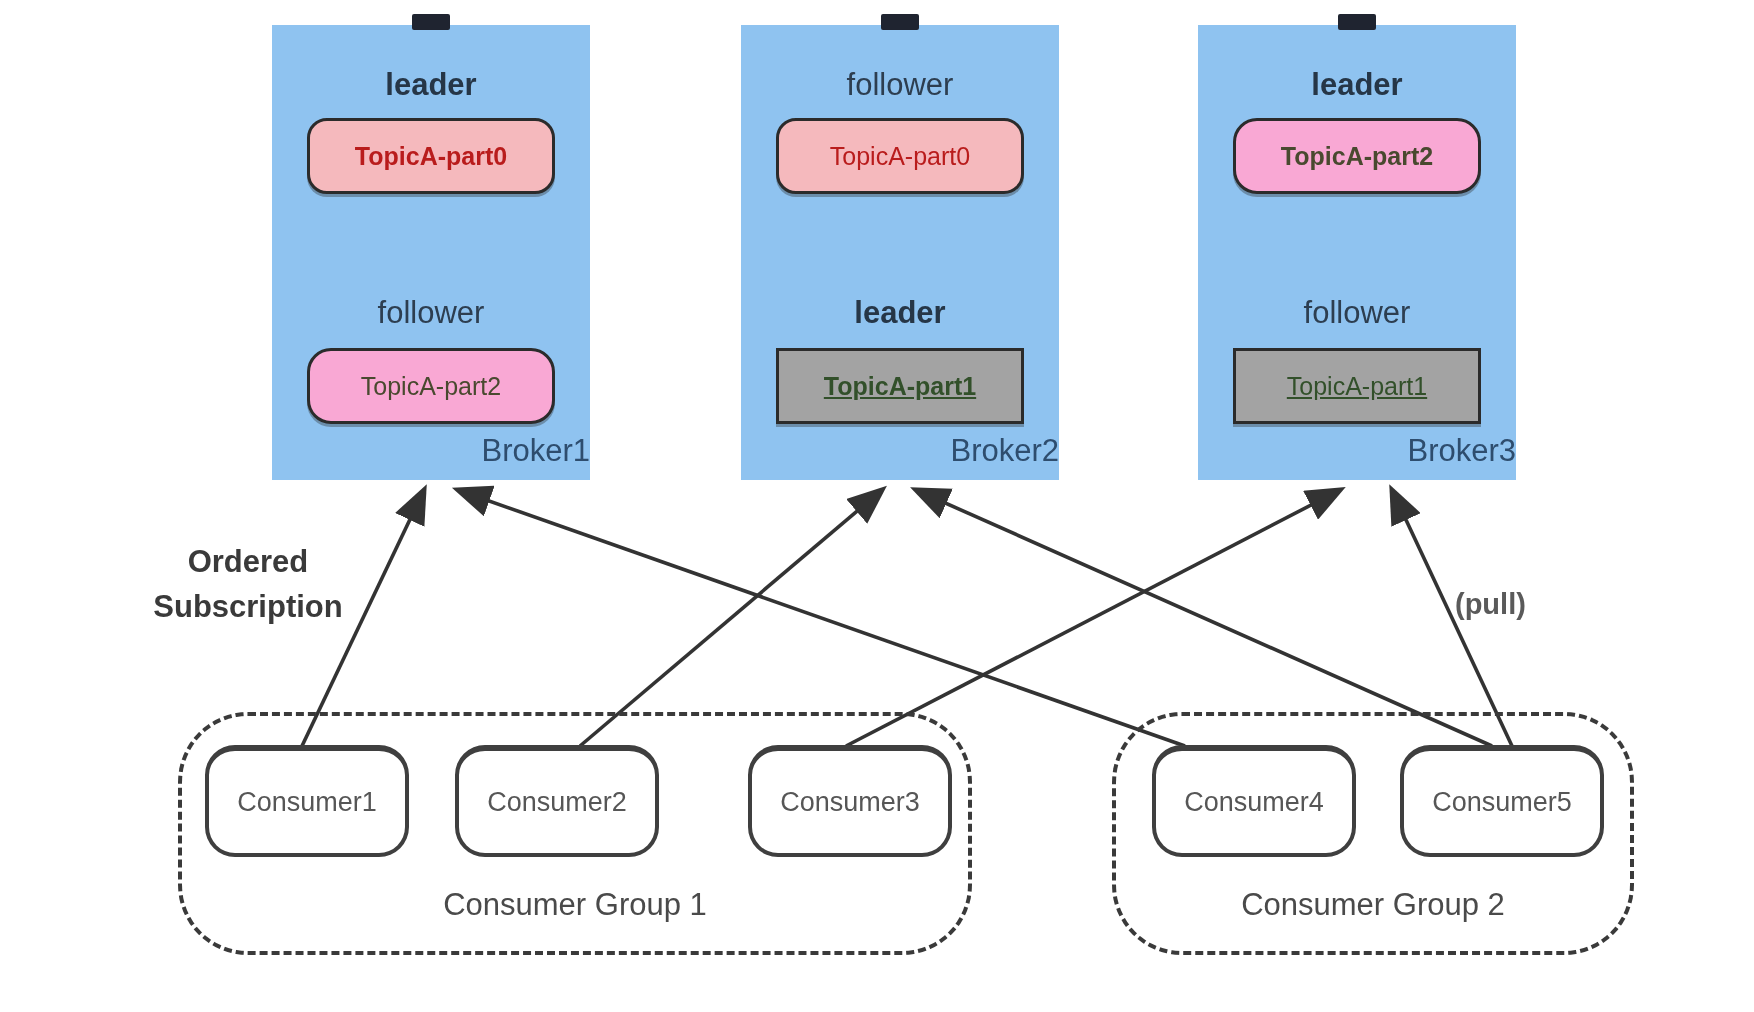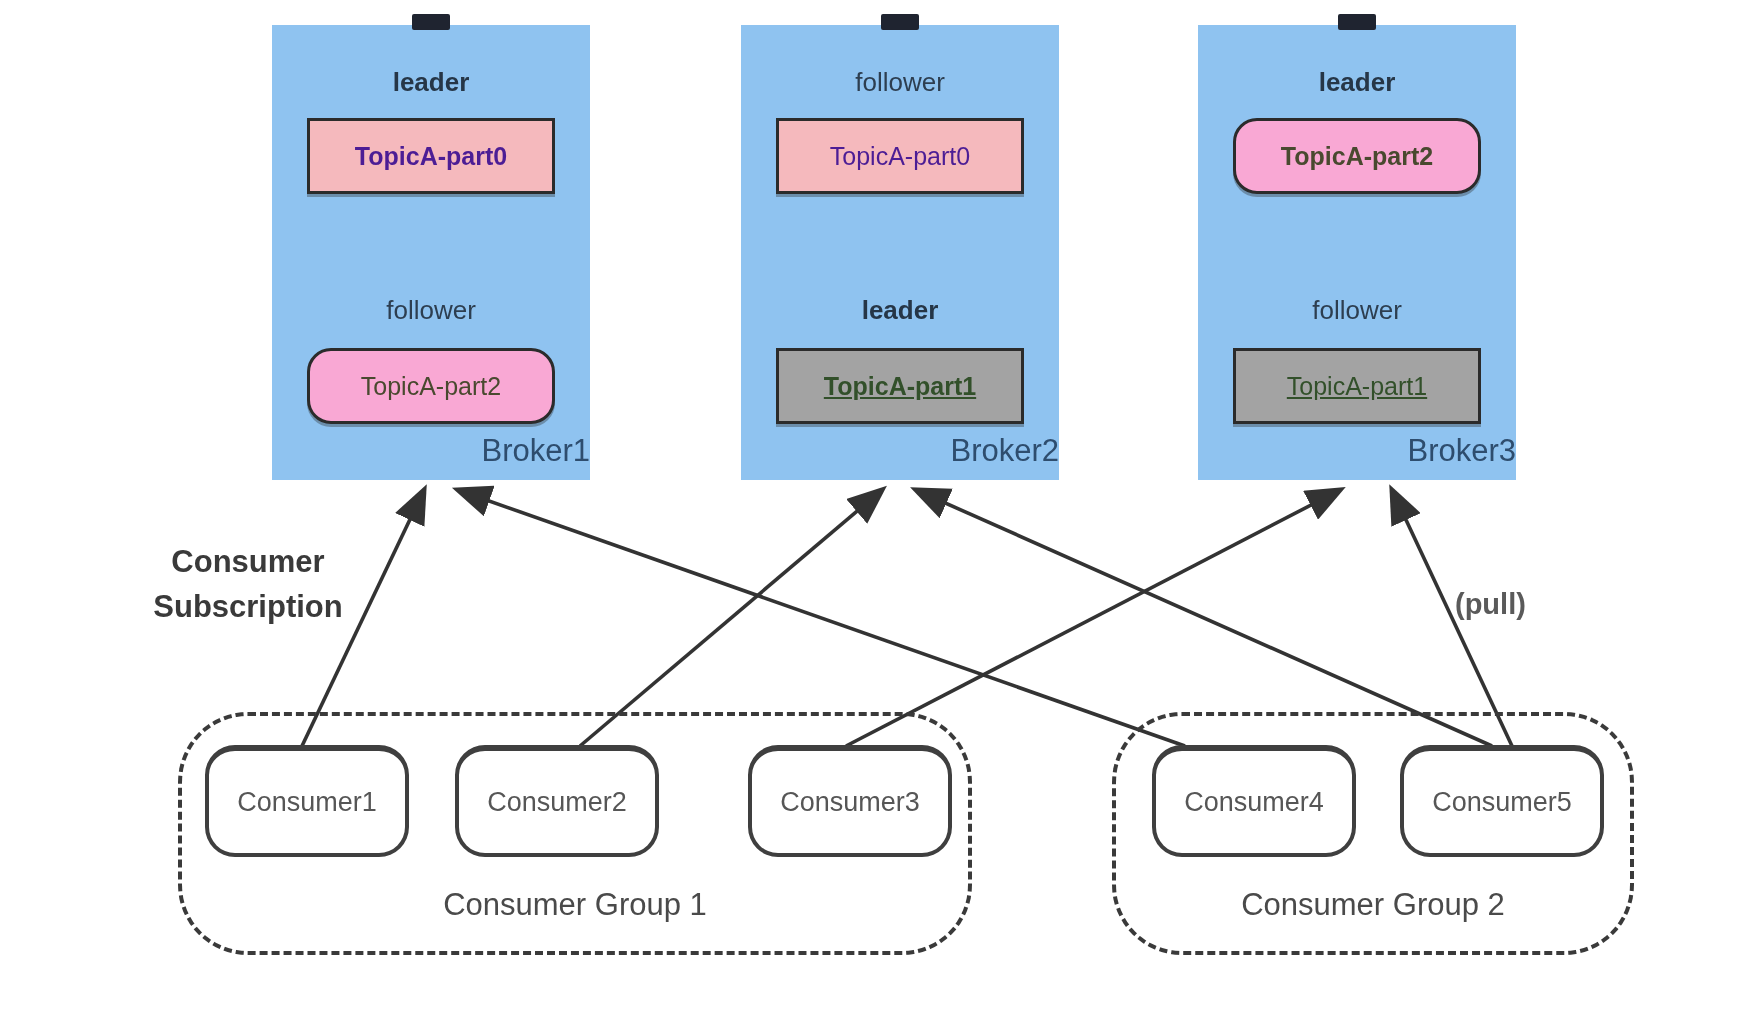--- a/index.html
+++ b/index.html
@@ -11,34 +11,34 @@
   .broker{
     position:absolute;top:25px;width:318px;height:455px;
     background:#8fc3f0;
   }
   .broker .frag{
     position:absolute;top:-11px;left:50%;transform:translateX(-50%);
     width:38px;height:16px;background:#1f2430;border-radius:2px;
   }
   .role{
     position:absolute;left:0;width:100%;text-align:center;
-    font-size:26px;color:#2d3e50;
+    font-size:31px;color:#2d3e50;
   }
   .role.r1{top:42px;}
   .role.r2{top:270px;}
   .role.bold{font-weight:bold;color:#263647;}
   .part{
     position:absolute;left:35px;width:242px;height:70px;
     border:3px solid #2b2b2b;display:flex;align-items:center;justify-content:center;
     font-size:25px;color:#3c3c3c;box-shadow:0 3px 0 rgba(40,40,40,0.35);
   }
   .part.p1{top:93px;}
   .part.p2{top:323px;}
   .part.bold{font-weight:bold;}
-  .part.pink{background:#f5b9bd;color:#4c1d95;}
+  .part.pink{background:#f5b9bd;color:#b91c1c;border-radius:20px;}
   .part.yellow{background:#f9a8d4;color:#49492f;border-radius:24px;}
   .part.green{background:#a3a3a3;color:#32502a;text-decoration:underline;}
   .broker-name{
     position:absolute;left:0;width:100%;top:408px;text-align:right;
     font-size:31px;color:#2e4d6e;
   }
   
   .group{
     position:absolute;top:712px;height:235px;
     border:4px dashed #3a3a3a;border-radius:70px;background:transparent;
@@ -91,21 +91,21 @@
   <div class="broker" style="left:1198px">
     <div class="frag"></div>
     <div class="role r1 bold">leader</div>
     <div class="part p1 yellow bold">TopicA-part2</div>
     <div class="role r2">follower</div>
     <div class="part p2 green">TopicA-part1</div>
     <div class="broker-name">Broker3</div>
   </div>
 
   <div class="ordered">
-    <div>Consumer</div>
+    <div>Ordered</div>
     <div>Subscription</div>
   </div>
   <div class="pull">(pull)</div>
 
   <svg id="arrows" width="1754" height="1012" viewBox="0 0 1754 1012">
     <defs>
       <marker id="ah" markerWidth="11" markerHeight="9" refX="9.2" refY="4.5" orient="auto" markerUnits="strokeWidth">
         <polygon points="0,0 11,4.5 0,9" fill="#333333"></polygon>
       </marker>
     </defs>

